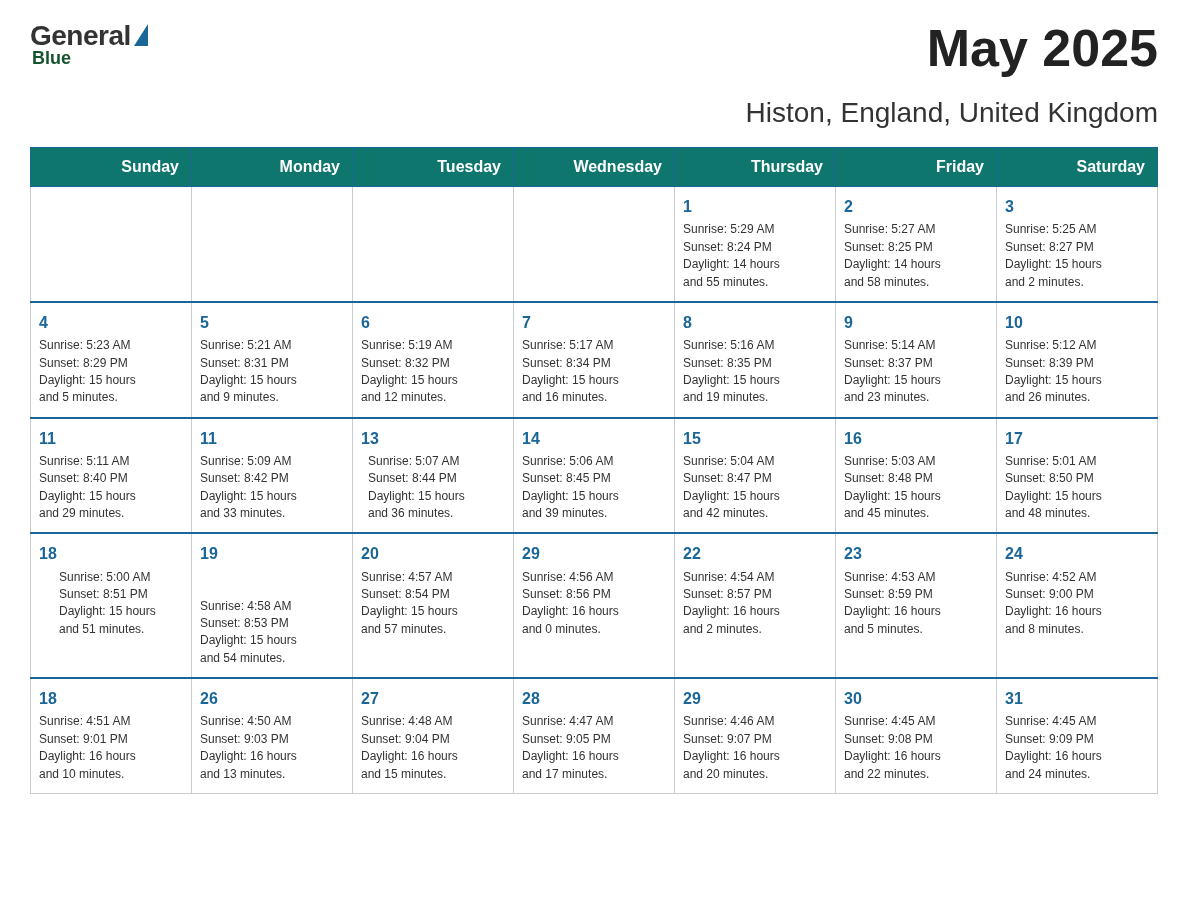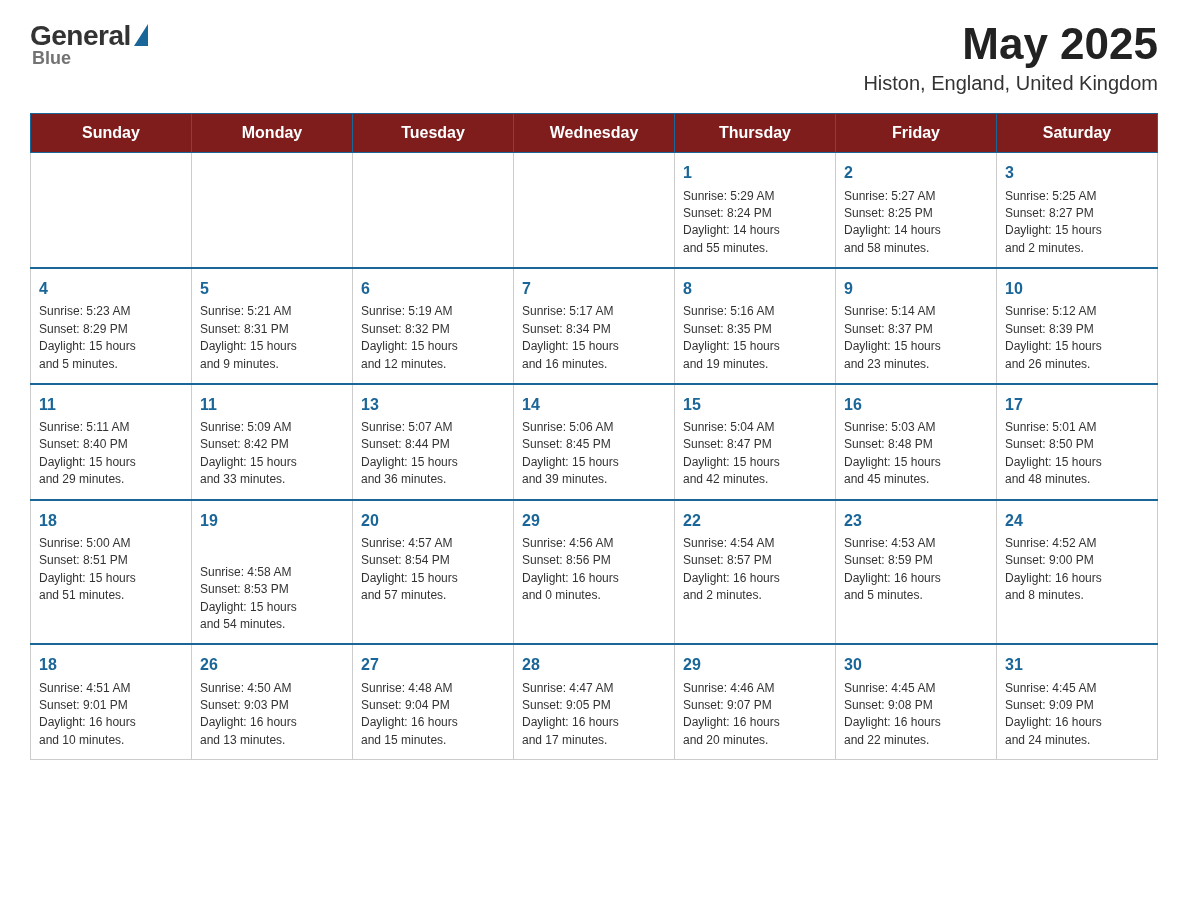--- a/index.html
+++ b/index.html
@@ -36,51 +36,51 @@
       width: 0;
       height: 0;
       border-left: 14px solid transparent;
       border-right: 0px solid transparent;
       border-bottom: 22px solid #1a6699;
       margin-left: 3px;
       margin-bottom: 2px;
     }
     .logo-underline {
       font-size: 18px;
-      color: #737373;
+      color: #14532d;
       font-weight: bold;
       margin-top: -4px;
       margin-left: 2px;
     }
     .title-block {
       text-align: right;
     }
     .main-title {
-      font-size: 44px;
+      font-size: 52px;
       font-weight: bold;
       color: #222;
       line-height: 1.1;
     }
     .subtitle {
-      font-size: 20px;
+      font-size: 28px;
       color: #333;
-      margin-top: 4px;
+      margin-top: 20px;
     }
     .calendar {
       width: 100%;
       border-collapse: collapse;
       border: 1px solid #1a6699;
     }
     .calendar th {
-      background: #7f1d1d;
+      background: #0f766e;
       color: #fff;
       font-size: 16px;
       font-weight: bold;
       padding: 10px 12px;
-      text-align: center;
+      text-align: right;
       border: 1px solid #1a6699;
     }
     .calendar td {
       vertical-align: top;
       padding: 8px 8px 10px 8px;
       border: 1px solid #ccc;
       width: 14.28%;
       min-height: 90px;
       font-size: 13px;
       color: #333;
@@ -222,21 +222,21 @@
         </td>
         <td>
           <span class="day-number">11</span>
           <div class="day-info" style="white-space: pre-line;">Sunrise: 5:09 AM
 Sunset: 8:42 PM
 Daylight: 15 hours
 and 33 minutes.</div>
         </td>
         <td>
           <span class="day-number">13</span>
-          <div class="day-info" style="white-space: pre-line;">Sunrise: 5:07 AM
+          <div class="day-info" style="white-space: pre-line; margin-left: 7px;">Sunrise: 5:07 AM
 Sunset: 8:44 PM
 Daylight: 15 hours
 and 36 minutes.</div>
         </td>
         <td>
           <span class="day-number">14</span>
           <div class="day-info" style="white-space: pre-line;">Sunrise: 5:06 AM
 Sunset: 8:45 PM
 Daylight: 15 hours
 and 39 minutes.</div>
@@ -259,21 +259,21 @@
           <span class="day-number">17</span>
           <div class="day-info" style="white-space: pre-line;">Sunrise: 5:01 AM
 Sunset: 8:50 PM
 Daylight: 15 hours
 and 48 minutes.</div>
         </td>
       </tr>
       <tr class="row-border">
         <td>
           <span class="day-number">18</span>
-          <div class="day-info" style="white-space: pre-line;">Sunrise: 5:00 AM
+          <div class="day-info" style="white-space: pre-line; margin-left: 20px;">Sunrise: 5:00 AM
 Sunset: 8:51 PM
 Daylight: 15 hours
 and 51 minutes.</div>
         </td>
         <td>
           <span class="day-number">19</span>
           <div class="day-info" style="white-space: pre-line; margin-top: 32px;">Sunrise: 4:58 AM
 Sunset: 8:53 PM
 Daylight: 15 hours
 and 54 minutes.</div>

